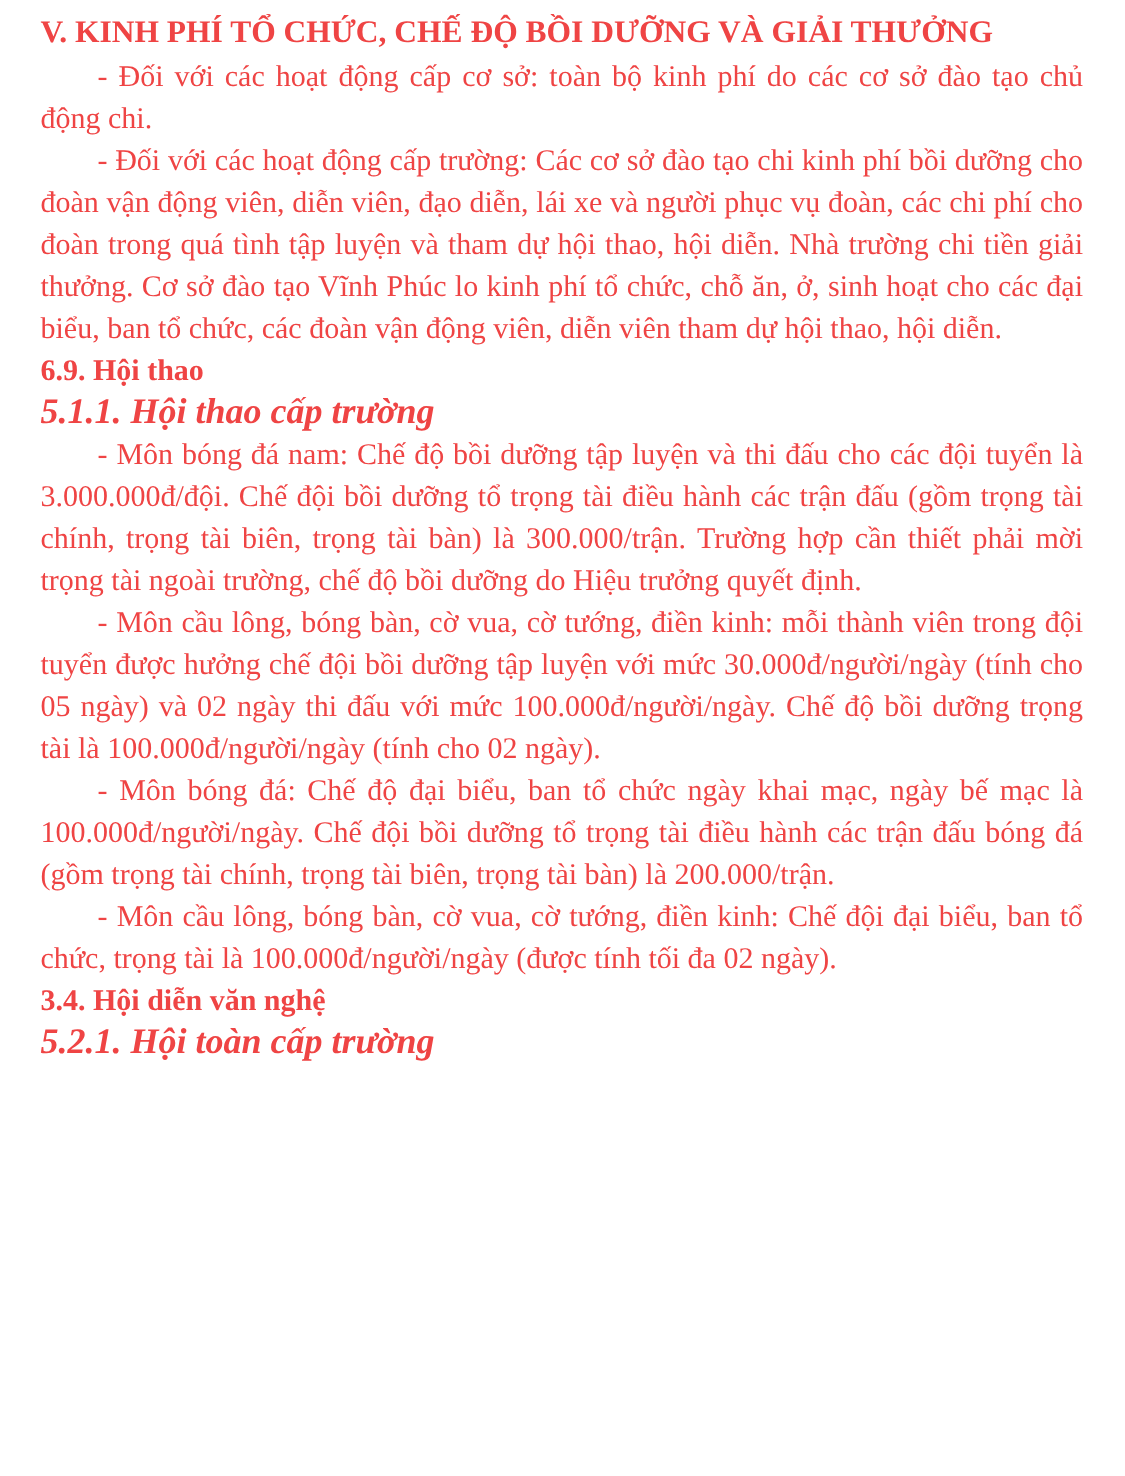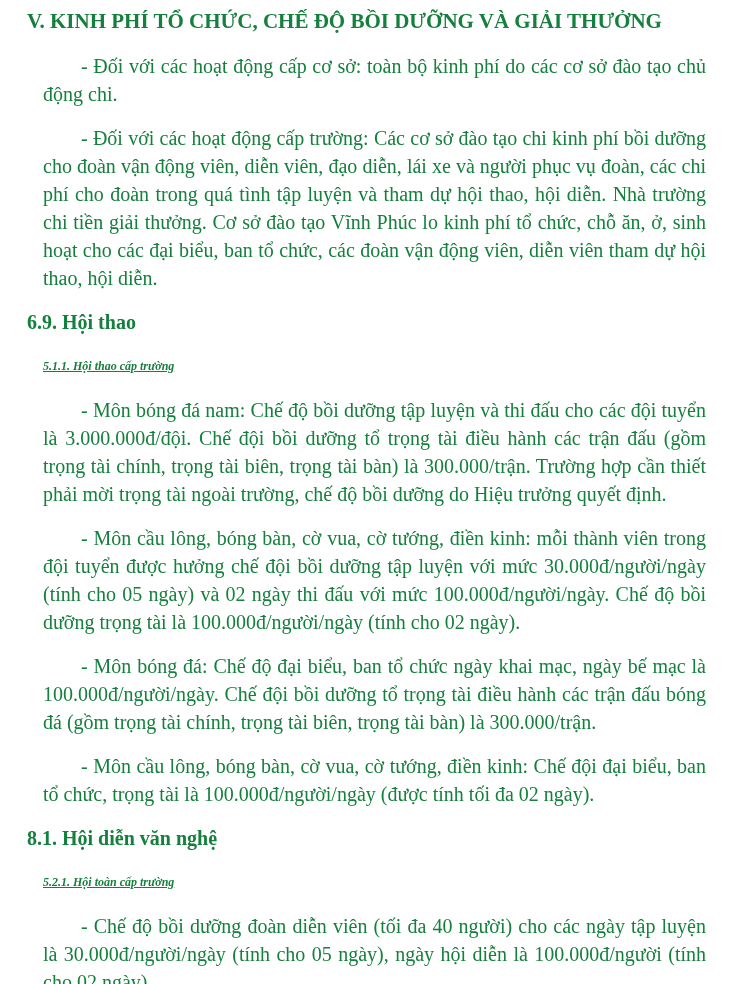--- a/index.html
+++ b/index.html
@@ -5,52 +5,51 @@
   html, body {
     margin: 0;
     padding: 0;
     background: #ffffff;
   }
   .page {
     width: 750px;
     height: 984px;
     box-sizing: border-box;
     background: #ffffff;
-    color: #15803d;
+    color: #ef4444;
     font-family: "Liberation Serif", "DejaVu Serif", serif;
     font-size: 20px;
     line-height: 28px;
     padding: 7px 28px 0 27px;
     overflow: hidden;
   }
   .doc-title {
     font-size: 21px;
     font-weight: 700;
     white-space: nowrap;
     margin: 0 0 1px 0;
     line-height: 29px;
   }
   .para {
-    margin: 16px;
+    margin: 0;
     text-align: justify;
     text-indent: 38px;
   }
   .heading-bold {
     margin: 0;
     font-size: 20px;
     font-weight: 700;
     line-height: 28px;
   }
   .heading-bold-italic {
-    margin: 16px;
-    font-size: 12px;
+    margin: 0;
+    font-size: 24px;
     font-weight: 700;
     font-style: italic;
     line-height: 28px;
-    text-decoration: underline;
   }
   .italic-inline {
     font-style: italic;
   }
 </style>
 </head>
 <body>
 
 <div class="page">
 
@@ -63,23 +62,22 @@
   <h2 class="heading-bold">6.9. Hội thao</h2>
 
   <h3 class="heading-bold-italic">5.1.1. Hội thao cấp trường</h3>
 
   <p class="para">- Môn bóng đá nam: Chế độ bồi dưỡng tập luyện và thi đấu cho các đội tuyển là 3.000.000đ/đội. Chế đội bồi dưỡng tổ trọng tài điều hành các trận đấu (gồm trọng tài chính, trọng tài biên, trọng tài bàn) là 300.000/trận. Trường hợp cần thiết phải mời trọng tài ngoài trường, chế độ bồi dưỡng do Hiệu trưởng quyết định.</p>
 
   <p class="para">- Môn cầu lông, bóng bàn, cờ vua, cờ tướng, điền kinh: mỗi thành viên trong đội tuyển được hưởng chế đội bồi dưỡng tập luyện với mức 30.000đ/người/ngày (tính cho 05 ngày) và 02 ngày thi đấu với mức 100.000đ/người/ngày. Chế độ bồi dưỡng trọng tài là 100.000đ/người/ngày (tính cho 02 ngày).</p>
 
 
 
-  <p class="para">- Môn bóng đá: Chế độ đại biểu, ban tổ chức ngày khai mạc, ngày bế mạc là 100.000đ/người/ngày. Chế đội bồi dưỡng tổ trọng tài điều hành các trận đấu bóng đá (gồm trọng tài chính, trọng tài biên, trọng tài bàn) là 300.000/trận.</p>
+  <p class="para">- Môn bóng đá: Chế độ đại biểu, ban tổ chức ngày khai mạc, ngày bế mạc là 100.000đ/người/ngày. Chế đội bồi dưỡng tổ trọng tài điều hành các trận đấu bóng đá (gồm trọng tài chính, trọng tài biên, trọng tài bàn) là 200.000/trận.</p>
 
   <p class="para">- Môn cầu lông, bóng bàn, cờ vua, cờ tướng, điền kinh: Chế đội đại biểu, ban tổ chức, trọng tài là 100.000đ/người/ngày (được tính tối đa 02 ngày).</p>
 
-  <h2 class="heading-bold">8.1. Hội diễn văn nghệ</h2>
+  <h2 class="heading-bold">3.4. Hội diễn văn nghệ</h2>
 
   <h3 class="heading-bold-italic">5.2.1. Hội toàn cấp trường</h3>
 
-  <p class="para">- Chế độ bồi dưỡng đoàn diễn viên (tối đa 40 người) cho các ngày tập luyện là 30.000đ/người/ngày (tính cho 05 ngày), ngày hội diễn là 100.000đ/người (tính cho 02 ngày).</p>
 
 </div>
 
 </body></html>

